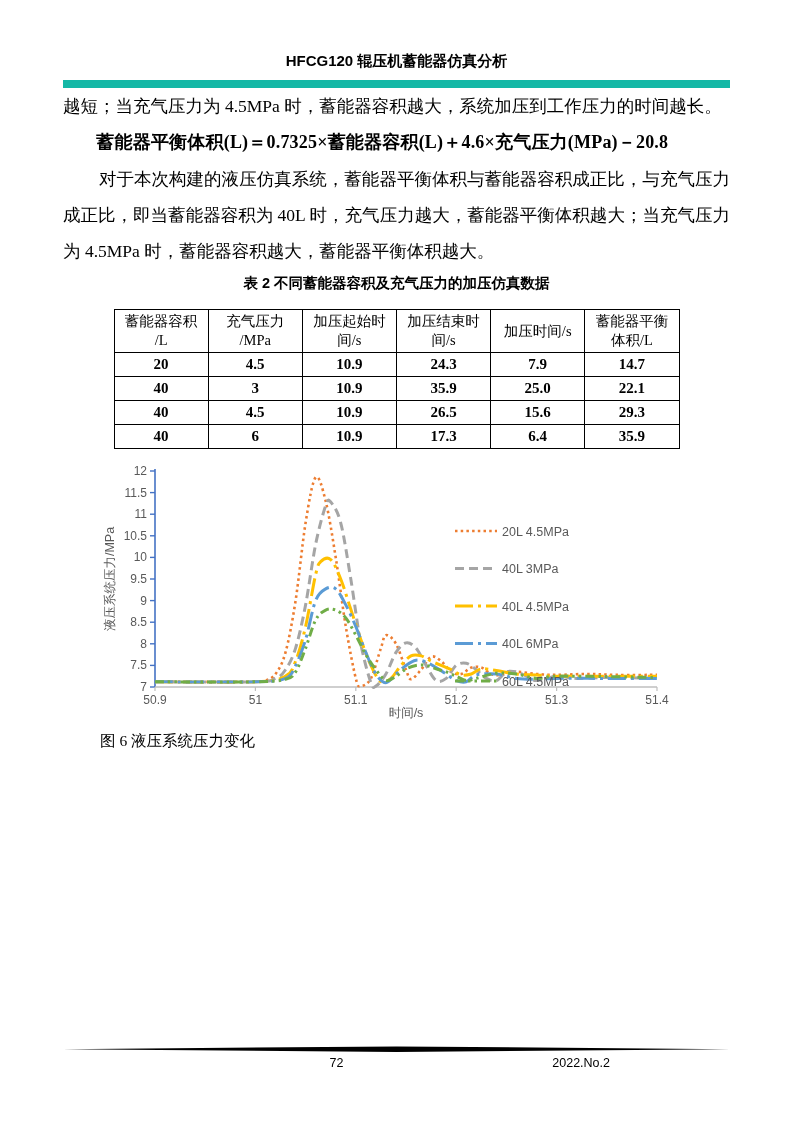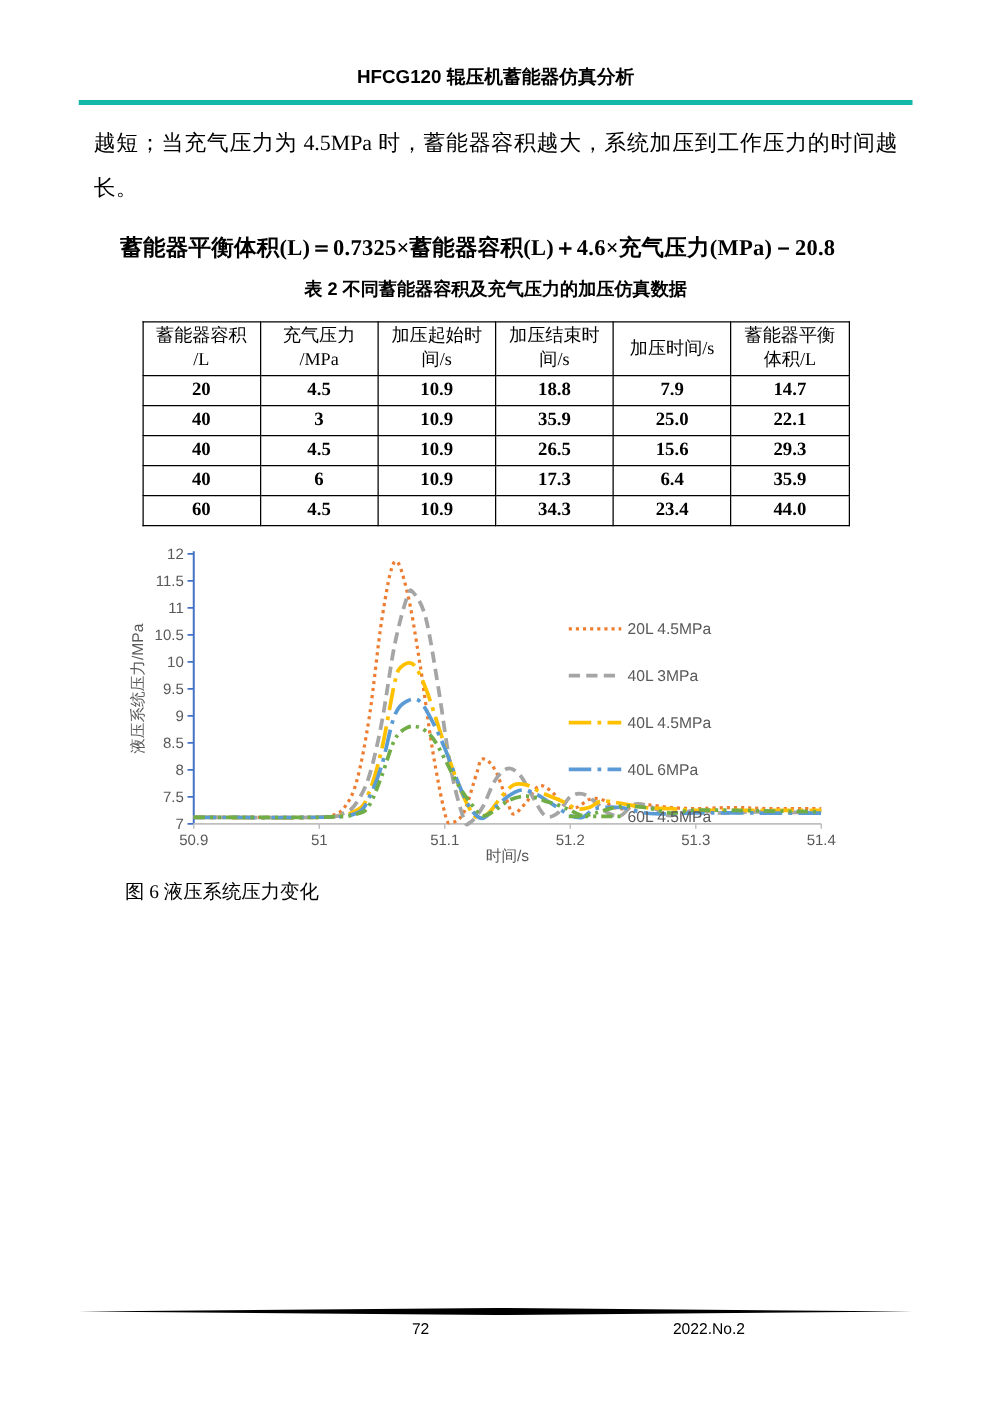--- a/index.html
+++ b/index.html
@@ -1,69 +1,70 @@
 <!DOCTYPE html>
 <html><head>
 <meta charset="utf-8">
 <style>
   html,body{margin:0;padding:0;background:#ffffff;}
   .page{position:relative;width:793px;height:1122px;background:#fff;overflow:hidden;
         font-family:"Liberation Serif","DejaVu Serif",serif;color:#000;}
   .content{margin:0 63px;}
   .header{padding-top:52px;text-align:center;font-family:"Liberation Sans","DejaVu Sans",sans-serif;
-          font-weight:700;font-size:15px;border-bottom:4px solid #14b8a6;padding-bottom:9px;}
-  p.body{font-size:17.5px;line-height:36px;text-align:justify;margin:12px;}
+          font-weight:700;font-size:15px;border-bottom:8px solid #14b8a6;padding-bottom:9px;}
+  p.body{font-size:17.5px;line-height:36px;text-align:justify;margin:0;}
   .indent{text-indent:2.05em;}
   .formula{font-weight:700;font-size:18px;line-height:37px;margin:0;text-indent:1.85em;
            white-space:nowrap;letter-spacing:0.2px;}
   .table-caption{font-family:"Liberation Sans","DejaVu Sans",sans-serif;font-weight:700;
                  font-size:14.5px;text-align:center;margin:5px 0 16px;}
   table.data{border-collapse:collapse;margin:0 auto;width:566px;table-layout:fixed;}
   table.data th,table.data td{border:1.5px solid #000;text-align:center;padding:0;font-weight:bold;}
   table.data th{font-weight:400;font-size:14.5px;line-height:19px;height:42px;vertical-align:middle;}
   table.data td{font-size:15px;height:23px;line-height:23px;}
   .section-heading{font-family:"Liberation Sans","DejaVu Sans",sans-serif;font-weight:700;
                    font-size:17.5px;margin:9px 0 2px;}
   .chart-block{margin-top:12px;margin-left:37px;width:610px;}
   .fig-caption{font-size:15.5px;margin:2px 0 0;line-height:24px;}
   .footer-rule{position:absolute;left:63px;top:1046px;}
   .footer-text{position:absolute;top:1056px;left:0;width:673px;height:20px;
                font-family:"Liberation Sans","DejaVu Sans",sans-serif;font-size:12.5px;}
   .page-number{position:absolute;left:0;right:0;text-align:center;}
-  .issue{position:absolute;right:77px;}
+  .issue{position:absolute;right:63px;}
   svg text{font-family:"Liberation Sans","DejaVu Sans",sans-serif;}
 </style>
 </head>
 <body>
 
 <div class="page">
   <div class="content">
     <div class="header">HFCG120 辊压机蓄能器仿真分析</div>
 
     <p class="body">越短；当充气压力为 4.5MPa 时，蓄能器容积越大，系统加压到工作压力的时间越长。</p>
     <p class="formula">蓄能器平衡体积(L)＝0.7325×蓄能器容积(L)＋4.6×充气压力(MPa)－20.8</p>
+    <p class="body indent">对于本次构建的液压仿真系统，蓄能器平衡体积与蓄能器容积成正比，与充气压力成正比，即当蓄能器容积为 40L 时，充气压力越大，蓄能器平衡体积越大；当充气压力为 4.5MPa 时，蓄能器容积越大，蓄能器平衡体积越大。</p>
 
     <div class="table-caption">表 2 不同蓄能器容积及充气压力的加压仿真数据</div>
     <table class="data">
       <thead>
           <tr>
             <th>蓄能器容积<br>/L</th>
             <th>充气压力<br>/MPa</th>
             <th>加压起始时<br>间/s</th>
             <th>加压结束时<br>间/s</th>
             <th>加压时间/s</th>
             <th>蓄能器平衡<br>体积/L</th>
           </tr>
         </thead>
       <tbody>
           <tr>
             <td>20</td>
             <td>4.5</td>
             <td>10.9</td>
-            <td>18.8</td>
+            <td>24.3</td>
             <td>7.9</td>
             <td>14.7</td>
           </tr>
           <tr>
             <td>40</td>
             <td>3</td>
             <td>10.9</td>
             <td>35.9</td>
             <td>25.0</td>
             <td>22.1</td>
@@ -76,28 +77,20 @@
             <td>15.6</td>
             <td>29.3</td>
           </tr>
           <tr>
             <td>40</td>
             <td>6</td>
             <td>10.9</td>
             <td>17.3</td>
             <td>6.4</td>
             <td>35.9</td>
-          </tr>
-          <tr>
-            <td>60</td>
-            <td>4.5</td>
-            <td>10.9</td>
-            <td>34.3</td>
-            <td>23.4</td>
-            <td>44.0</td>
           </tr>
         </tbody>
     </table>
 
 
     <div class="chart-block">
       <svg width="610" height="262" viewBox="0 0 610 262">
           <line x1="55" y1="8" x2="55" y2="226" stroke="#4472C4" stroke-width="1.6"></line>
           <line x1="50" y1="226" x2="55" y2="226" stroke="#4472C4" stroke-width="1.4"></line>
           <text x="47" y="230" text-anchor="end" font-size="12" fill="#595959">7</text>

